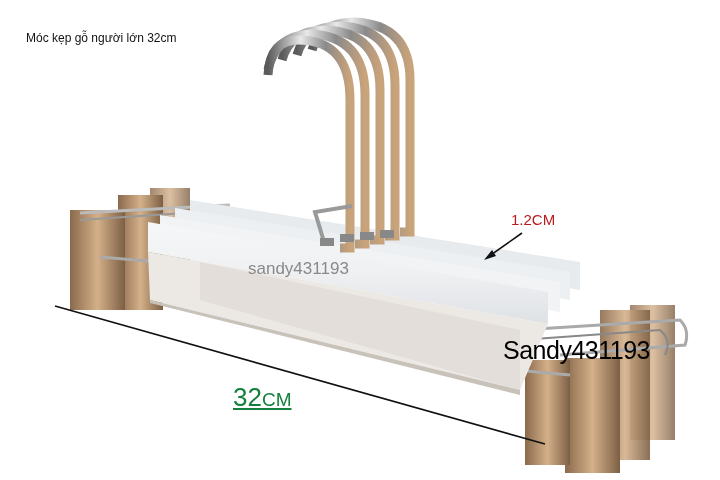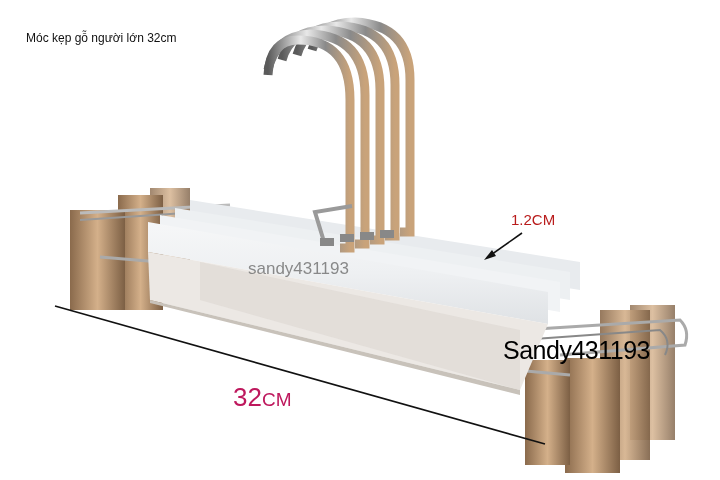--- a/index.html
+++ b/index.html
@@ -1,19 +1,19 @@
 <!DOCTYPE html>
 <html><head>
 <meta charset="utf-8">
 <style>
   html,body{margin:0;padding:0;background:#fff;}
   body{width:720px;height:480px;position:relative;overflow:hidden;font-family:"Liberation Sans","DejaVu Sans",sans-serif;}
   .title{position:absolute;left:26px;top:31px;font-size:12px;color:#111;}
   .dim-small{position:absolute;left:511px;top:211px;font-size:15px;color:#b91c1c;}
-  .dim-large{position:absolute;left:233px;top:382px;color:#be185d;font-size:26px;}
+  .dim-large{position:absolute;left:233px;top:382px;color:#15803d;font-size:26px;text-decoration:underline;}
   .dim-large .unit{font-size:19px;}
   .wm1{position:absolute;left:248px;top:259px;font-size:17px;color:#777;opacity:.85;}
   .wm2{position:absolute;left:503px;top:336px;font-size:25px;color:#000;letter-spacing:-0.5px;}
   svg{position:absolute;left:0;top:0;}
 </style>
 </head>
 <body>
 
 <svg width="720" height="480" viewBox="0 0 720 480">
   <defs>

